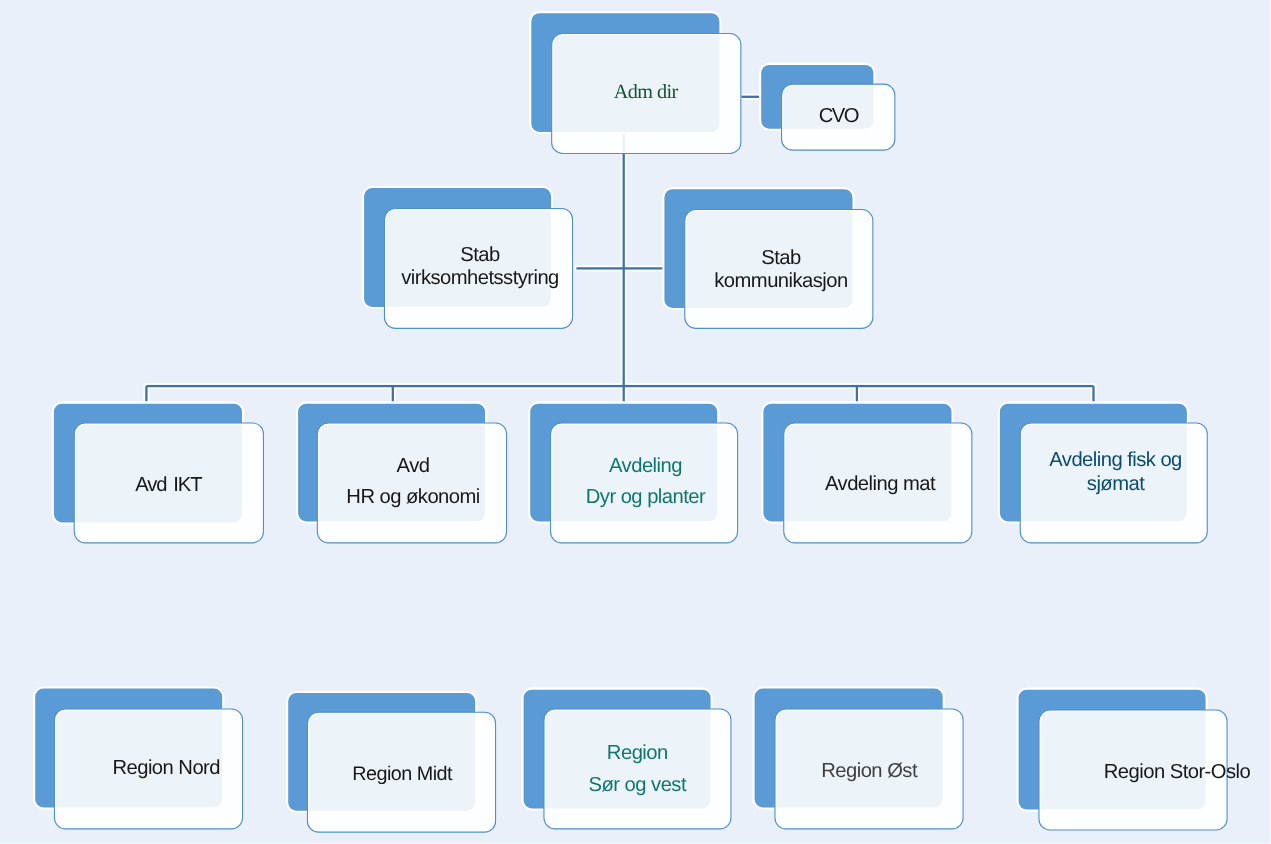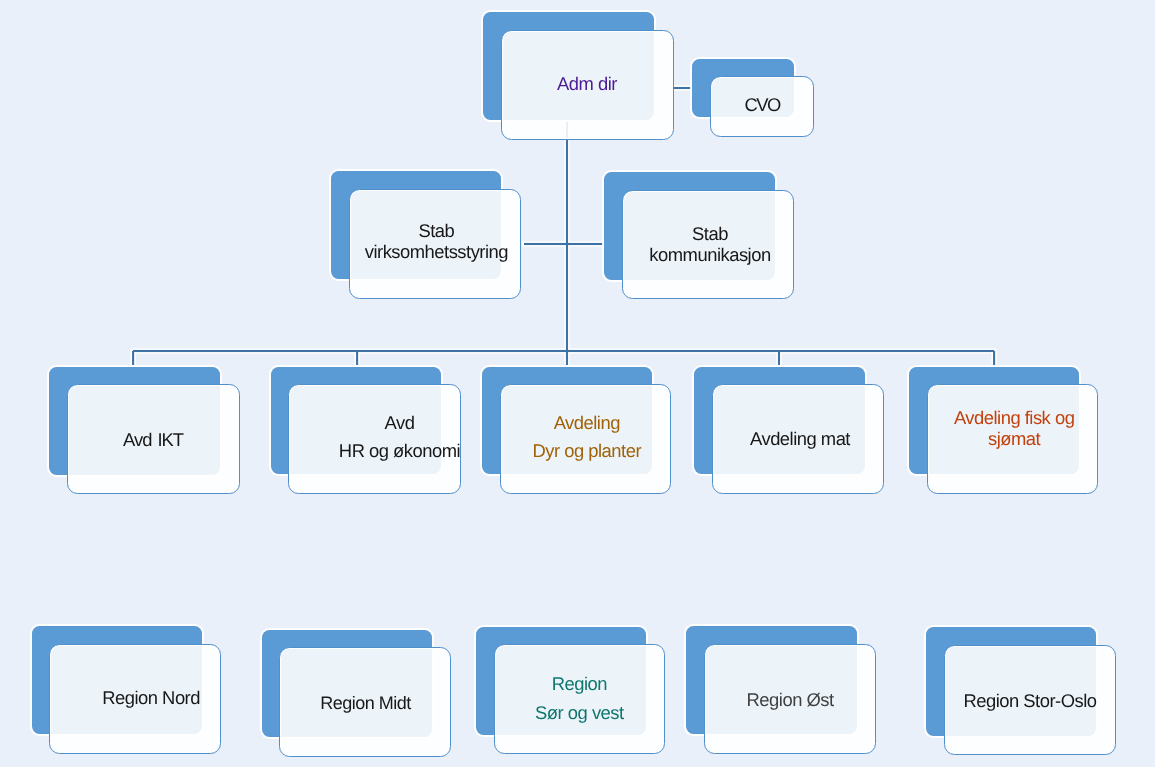--- a/index.html
+++ b/index.html
@@ -53,21 +53,21 @@
     <rect class="conn-line" x="132.04999999999998" y="351" width="2.1" height="14" fill="#3f72a4"></rect>
     <rect class="conn-line" x="356.05" y="351" width="2.1" height="14" fill="#3f72a4"></rect>
     <rect class="conn-line" x="565.95" y="351" width="2.1" height="14" fill="#3f72a4"></rect>
     <rect class="conn-line" x="777.95" y="351" width="2.1" height="14" fill="#3f72a4"></rect>
     <rect class="conn-line" x="993.0500000000001" y="351" width="2.1" height="14" fill="#3f72a4"></rect>
   </svg>
 
   <div class="node">
     <div class="card-back" style="left: 483px; top: 12px; width: 171px; height: 108px; background: rgb(91, 155, 213);"></div>
     <div class="card-front" style="left: 500.5px; top: 29.5px; width: 173px; height: 110px; border-color: rgb(79, 143, 204);"></div>
-    <div class="card-label" style="left: 502px; top: 43.7px; width: 170px; height: 80px; font-size: 18.4px; line-height: 21px; color: #4c1d95;">Adm dir</div>
+    <div class="card-label" style="left: 502px; top: 43.7px; width: 170px; height: 80px; font-size: 18.4px; line-height: 21px; color: #14532d; font-family: Liberation Serif, serif;">Adm dir</div>
   </div>
   <div class="node">
     <div class="card-back" style="left: 692px; top: 58.5px; width: 102px; height: 58.5px; background: rgb(91, 155, 213);"></div>
     <div class="card-front" style="left: 709.5px; top: 76px; width: 104px; height: 60.5px; border-color: rgb(79, 143, 204);"></div>
     <div class="card-label" style="left: 711.1px; top: 64.75px; width: 102px; height: 80px; font-size: 18.4px; line-height: 21px; color: rgb(24, 24, 24); letter-spacing: -1.5px; word-spacing: 0px;">CVO</div>
   </div>
   <div class="node">
     <div class="card-back" style="left: 331px; top: 171px; width: 170px; height: 108px; background: rgb(91, 155, 213);"></div>
     <div class="card-front" style="left: 348.5px; top: 188.5px; width: 172px; height: 110px; border-color: rgb(79, 143, 204);"></div>
     <div class="card-label" style="left: 342.4px; top: 201.3px; width: 188px; height: 80px; font-size: 18.4px; line-height: 21px; color: rgb(24, 24, 24);">Stab
@@ -80,38 +80,38 @@
 kommunikasjon</div>
   </div>
   <div class="node">
     <div class="card-back" style="left: 49.3px; top: 366.8px; width: 171.1px; height: 107.8px; background: rgb(91, 155, 213);"></div>
     <div class="card-front" style="left: 66.8px; top: 384.3px; width: 173.1px; height: 109.8px; border-color: rgb(79, 143, 204);"></div>
     <div class="card-label" style="left: 67.55px; top: 399.1px; width: 171px; height: 80px; font-size: 18.4px; line-height: 21px; color: rgb(24, 24, 24); letter-spacing: -1px; word-spacing: 2px;">Avd IKT</div>
   </div>
   <div class="node">
     <div class="card-back" style="left: 270.6px; top: 366.5px; width: 170.8px; height: 107.8px; background: rgb(91, 155, 213);"></div>
     <div class="card-front" style="left: 288.1px; top: 384px; width: 172.8px; height: 109.8px; border-color: rgb(79, 143, 204);"></div>
-    <div class="card-label" style="left: 290.5px; top: 397.3px; width: 170px; height: 80px; font-size: 18.4px; line-height: 28px; color: rgb(24, 24, 24); margin-left: 24px;">Avd
+    <div class="card-label" style="left: 290.5px; top: 397.3px; width: 170px; height: 80px; font-size: 18.4px; line-height: 28px; color: rgb(24, 24, 24);">Avd
 HR og økonomi</div>
   </div>
   <div class="node">
     <div class="card-back" style="left: 482.3px; top: 366.5px; width: 169.6px; height: 107.8px; background: rgb(91, 155, 213);"></div>
     <div class="card-front" style="left: 499.8px; top: 384px; width: 171.6px; height: 109.8px; border-color: rgb(79, 143, 204);"></div>
-    <div class="card-label" style="left: 502.8px; top: 397.3px; width: 168px; height: 80px; font-size: 18.4px; line-height: 28px; color: #a16207;">Avdeling
+    <div class="card-label" style="left: 502.8px; top: 397.3px; width: 168px; height: 80px; font-size: 18.4px; line-height: 28px; color: #0f766e;">Avdeling
 Dyr og planter</div>
   </div>
   <div class="node">
     <div class="card-back" style="left: 694.3px; top: 366.5px; width: 170.6px; height: 107.8px; background: rgb(91, 155, 213);"></div>
     <div class="card-front" style="left: 711.8px; top: 384px; width: 172.6px; height: 109.8px; border-color: rgb(79, 143, 204);"></div>
     <div class="card-label" style="left: 716px; top: 398.3px; width: 168px; height: 80px; font-size: 18.4px; line-height: 21px; color: rgb(24, 24, 24);">Avdeling mat</div>
   </div>
   <div class="node">
     <div class="card-back" style="left: 909.4px; top: 366.5px; width: 169.5px; height: 107.8px; background: rgb(91, 155, 213);"></div>
     <div class="card-front" style="left: 926.9px; top: 384px; width: 171.5px; height: 109.8px; border-color: rgb(79, 143, 204);"></div>
-    <div class="card-label" style="left: 930.15px; top: 388.2px; width: 168px; height: 80px; font-size: 18.4px; line-height: 21px; color: #c2410c;">Avdeling fisk og
+    <div class="card-label" style="left: 930.15px; top: 388.2px; width: 168px; height: 80px; font-size: 18.4px; line-height: 21px; color: #0c4a6e;">Avdeling fisk og
 sjømat</div>
   </div>
   <div class="node">
     <div class="card-back" style="left: 31.8px; top: 626.2px; width: 169.8px; height: 108px; background: rgb(91, 155, 213);"></div>
     <div class="card-front" style="left: 49.3px; top: 643.7px; width: 171.8px; height: 110px; border-color: rgb(79, 143, 204);"></div>
     <div class="card-label" style="left: 51.1px; top: 657.8px; width: 200px; height: 80px; font-size: 18.4px; line-height: 20px; color: rgb(24, 24, 24);">Region Nord</div>
   </div>
   <div class="node">
     <div class="card-back" style="left: 261.9px; top: 629.8px; width: 170px; height: 107.6px; background: rgb(91, 155, 213);"></div>
     <div class="card-front" style="left: 279.4px; top: 647.3px; width: 172px; height: 109.6px; border-color: rgb(79, 143, 204);"></div>
@@ -124,16 +124,16 @@
 Sør og vest</div>
   </div>
   <div class="node">
     <div class="card-back" style="left: 686.3px; top: 626.4px; width: 170.6px; height: 108.1px; background: rgb(91, 155, 213);"></div>
     <div class="card-front" style="left: 703.8px; top: 643.9px; width: 172.6px; height: 110.1px; border-color: rgb(79, 143, 204);"></div>
     <div class="card-label" style="left: 704.6px; top: 659.55px; width: 171px; height: 80px; font-size: 18.4px; line-height: 20px; color: #404040;">Region Øst</div>
   </div>
   <div class="node">
     <div class="card-back" style="left: 926.3px; top: 627.3px; width: 169.8px; height: 108.3px; background: rgb(91, 155, 213);"></div>
     <div class="card-front" style="left: 943.8px; top: 644.8px; width: 171.8px; height: 110.3px; border-color: rgb(79, 143, 204);"></div>
-    <div class="card-label" style="left: 945px; top: 661.25px; width: 170px; height: 80px; font-size: 18.4px; line-height: 20px; color: rgb(24, 24, 24);">Region Stor-Oslo</div>
+    <div class="card-label" style="left: 945px; top: 661.25px; width: 170px; height: 80px; font-size: 18.4px; line-height: 20px; color: rgb(24, 24, 24); padding-left: 40px;">Region Stor-Oslo</div>
   </div>
 
 </div>
 
 </body></html>

